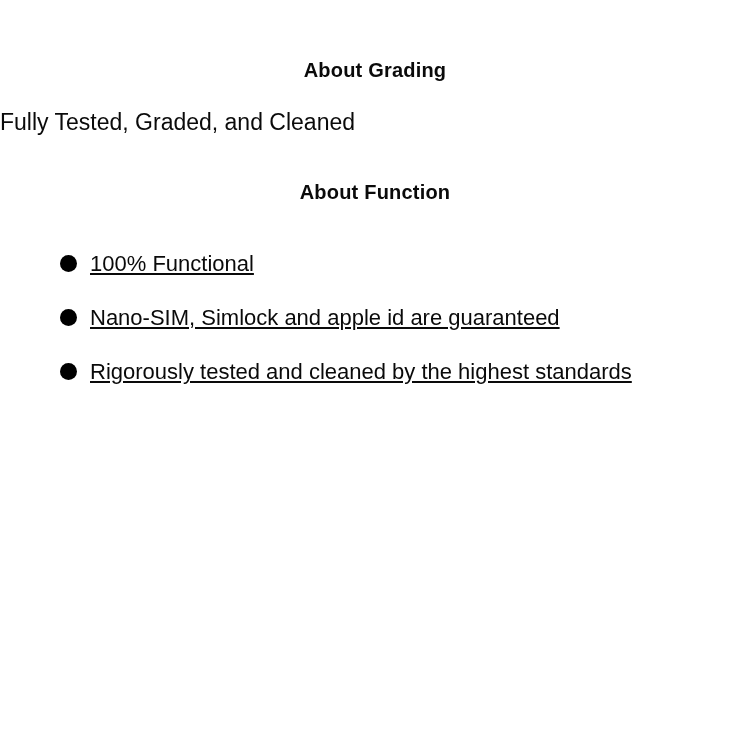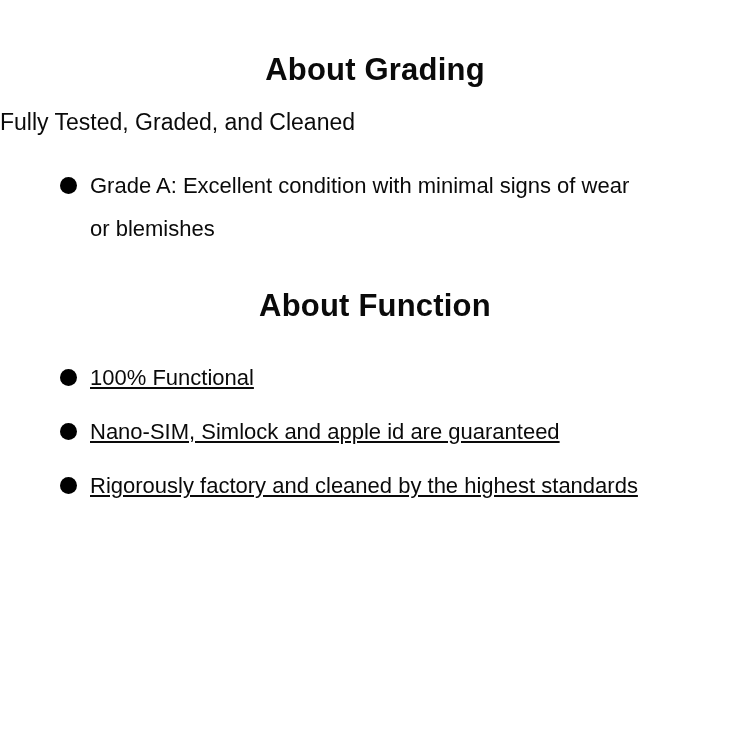--- a/index.html
+++ b/index.html
@@ -13,21 +13,21 @@
     height: 750px;
     background: #ffffff;
     color: #0a0a0a;
     font-family: "Liberation Sans", sans-serif;
     box-sizing: border-box;
     padding-top: 54px;
     overflow: hidden;
   }
   .section-title {
     text-align: center;
-    font-size: 31px;
+    font-size: 20px;
     font-weight: bold;
     margin: 0;
     line-height: 32px;
     letter-spacing: 0.2px;
   }
   .section-subtitle {
     text-align: left;
     font-size: 23px;
     font-weight: normal;
     margin: 22px 0 0 0;
@@ -65,36 +65,32 @@
 </head>
 <body>
 
 <div class="page">
 
   <h1 class="section-title grading-title">About Grading</h1>
 
   <p class="section-subtitle">Fully Tested, Graded, and Cleaned</p>
 
   <ul class="bullet-list grading-list">
-    <li class="bullet-item">
-      <span class="dot"></span>
-      <span class="txt">Grade A: Excellent condition with minimal signs of wear or blemishes</span>
-    </li>
   </ul>
 
   <h1 class="section-title function-title">About Function</h1>
 
   <ul class="bullet-list function-list">
     <li class="bullet-item">
       <span class="dot"></span>
       <span class="txt">100% Functional</span>
     </li>
     <li class="bullet-item">
       <span class="dot"></span>
       <span class="txt">Nano-SIM, Simlock and apple id are guaranteed</span>
     </li>
     <li class="bullet-item">
       <span class="dot"></span>
-      <span class="txt">Rigorously factory and cleaned by the highest standards</span>
+      <span class="txt">Rigorously tested and cleaned by the highest standards</span>
     </li>
   </ul>
 
 </div>
 
 </body></html>

